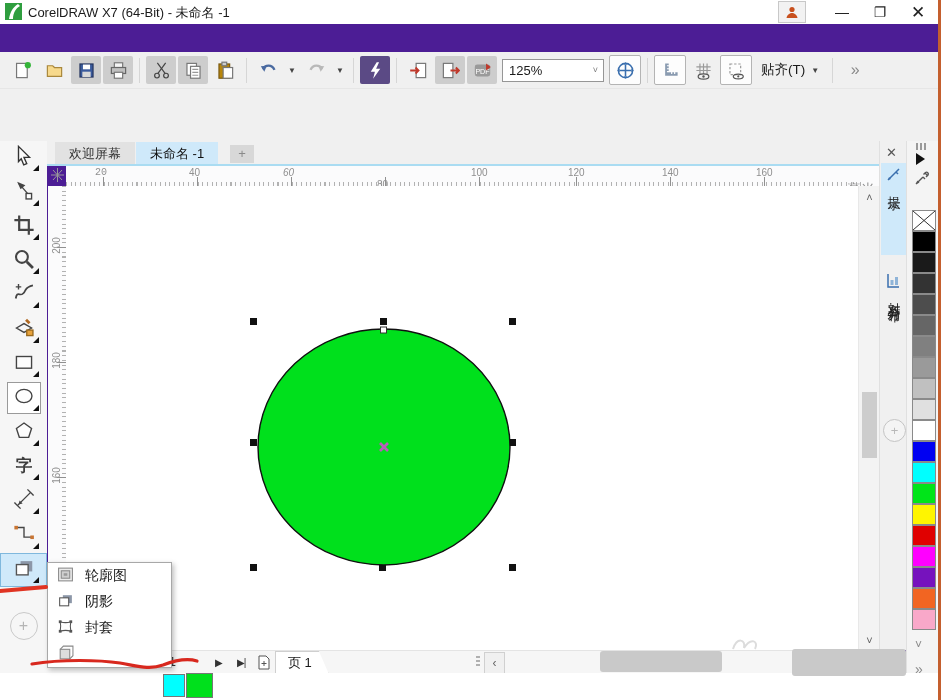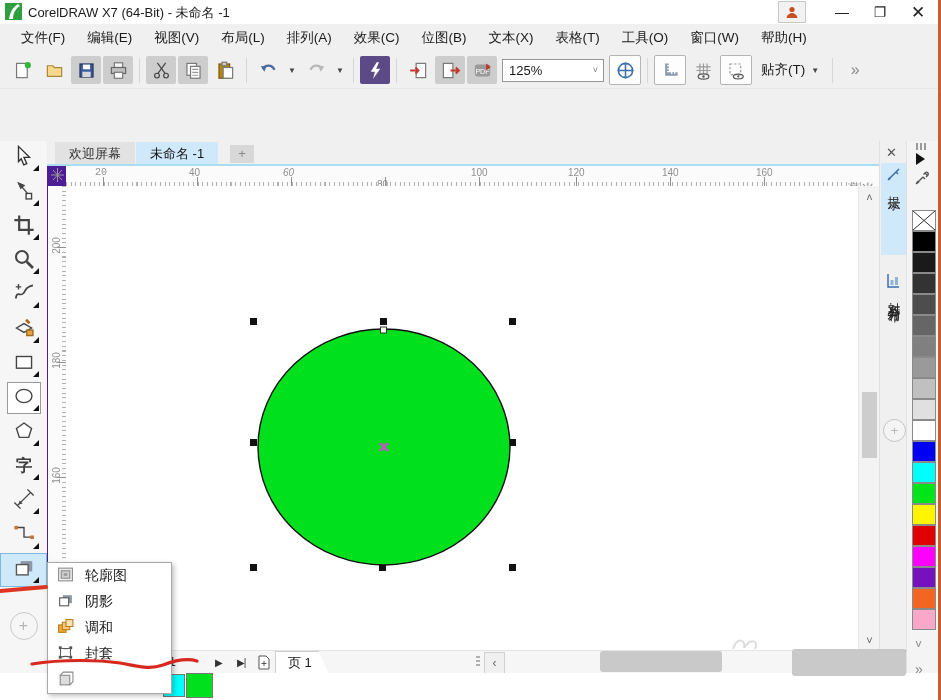--- a/index.html
+++ b/index.html
@@ -143,34 +143,20 @@
       <svg width="14" height="14" viewBox="0 0 14 14">
           <circle cx="7" cy="4.5" r="2.6" fill="#c8501e"></circle>
           <path d="M1.5,13 C2,9.5 5,8 7,8 C9,8 12,9.5 12.5,13 Z" fill="#c8501e"></path>
         </svg>
     </div>
     <div class="win-btn" style="left:824px;">—</div>
     <div class="win-btn" style="left:862px;">❐</div>
     <div class="win-btn" style="left:900px;font-size:17px;">✕</div>
   </div>
 
-  <div class="menubar" id="menubar">
-      <div class="menu-item">文件(F)</div>
-      <div class="menu-item">编辑(E)</div>
-      <div class="menu-item">视图(V)</div>
-      <div class="menu-item">布局(L)</div>
-      <div class="menu-item">排列(A)</div>
-      <div class="menu-item">效果(C)</div>
-      <div class="menu-item">位图(B)</div>
-      <div class="menu-item">文本(X)</div>
-      <div class="menu-item">表格(T)</div>
-      <div class="menu-item">工具(O)</div>
-      <div class="menu-item">窗口(W)</div>
-      <div class="menu-item">帮助(H)</div>
-    </div>
 
   <div class="toolbar" id="toolbar">
       <div class="tbtn">
         <svg viewBox="0 0 16 16">
           <rect x="3" y="2" width="9" height="12" fill="#fff" stroke="#777"></rect>
           <circle cx="12.5" cy="3.5" r="2.6" fill="#35b53a"></circle>
         </svg>
       </div>
       <div class="tbtn">
         <svg viewBox="0 0 16 16">
@@ -648,28 +634,20 @@
       </div>
       <div class="fitem">
         <span><svg viewBox="0 0 16 16">
             <rect x="5.5" y="3" width="8.5" height="7.5" fill="#8c97a8"></rect>
             <rect x="2.5" y="5.5" width="8.5" height="7.5" fill="#fff" stroke="#555"></rect>
           </svg></span>
         <span>阴影</span>
       </div>
       <div class="fitem">
         <span><svg viewBox="0 0 16 16">
-            <rect x="1.5" y="6.5" width="7" height="7" fill="#f6a833" stroke="#b77b17"></rect>
-            <rect x="5" y="4" width="7" height="7" fill="#f8c878" stroke="#b77b17"></rect>
-            <rect x="8.5" y="1.5" width="6.5" height="6.5" fill="#fbe3b6" stroke="#b77b17"></rect>
-          </svg></span>
-        <span>调和</span>
-      </div>
-      <div class="fitem">
-        <span><svg viewBox="0 0 16 16">
             <path d="M3,3.5 Q8,5.2 13,3.5 Q12,8 13,12.5 Q8,10.8 3,12.5 Q4,8 3,3.5 Z" fill="none" stroke="#555"></path>
             <rect x="1.7" y="2.2" width="2.6" height="2.6" fill="#555"></rect>
             <rect x="11.7" y="2.2" width="2.6" height="2.6" fill="#555"></rect>
             <rect x="1.7" y="11.2" width="2.6" height="2.6" fill="#555"></rect>
             <rect x="11.7" y="11.2" width="2.6" height="2.6" fill="#555"></rect>
           </svg></span>
         <span>封套</span>
       </div>
       <div class="fitem">
         <span><svg viewBox="0 0 16 16">

